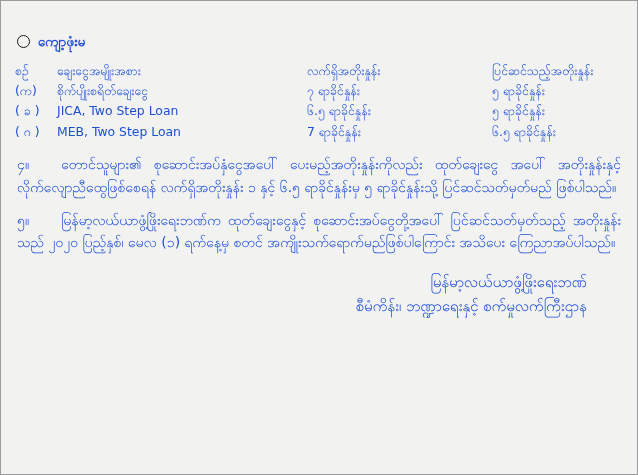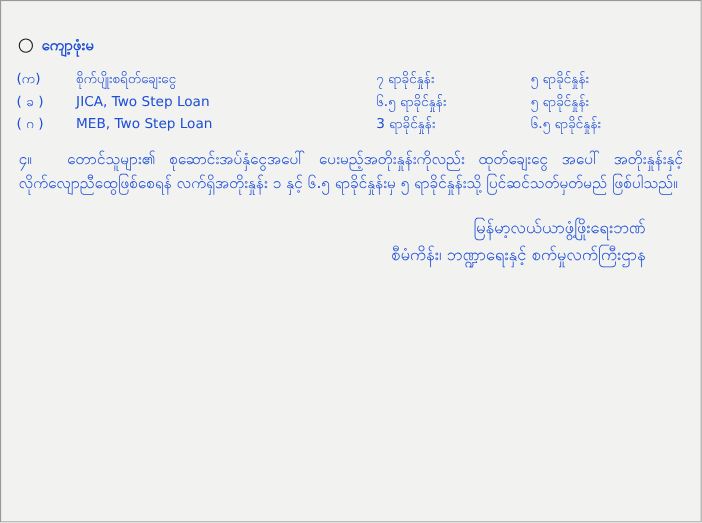--- a/index.html
+++ b/index.html
@@ -118,46 +118,55 @@
   <div class="doc">
 
     <div class="title-row">
       <span class="circle-bullet"></span>
       <span class="title-text">ကျော့ဖုံးမ</span>
     </div>
 
 
     <table class="tbl">
       <tbody>
+          <tr class="hdr">
+        <td class="c-no">စဉ်</td>
+        <td class="c-name">ချေးငွေအမျိုးအစား</td>
+        <td class="c-cur">လက်ရှိအတိုးနှုန်း</td>
+        <td class="c-new">ပြင်ဆင်သည့်အတိုးနှုန်း</td>
+      </tr>
 
       <tr class="rows">
         <td class="row-key">(က)</td>
         <td>စိုက်ပျိုးစရိတ်ချေးငွေ</td>
         <td>၇  ရာခိုင်နှုန်း</td>
         <td>၅  ရာခိုင်နှုန်း</td>
       </tr>
       <tr class="rows">
         <td class="row-key">( ခ )</td>
         <td>JICA, Two Step Loan</td>
         <td>၆.၅ ရာခိုင်နှုန်း</td>
         <td>၅  ရာခိုင်နှုန်း</td>
       </tr>
       <tr class="rows">
         <td class="row-key">( ဂ )</td>
         <td>MEB, Two Step Loan</td>
-        <td>3  ရာခိုင်နှုန်း</td>
+        <td>7  ရာခိုင်နှုန်း</td>
         <td>၆.၅ ရာခိုင်နှုန်း</td>
       </tr>
     </tbody>
       </table>
 
     <div class="para">
       <span class="num">၄။</span><span class="tab"></span><span>တောင်သူများ၏ စုဆောင်းအပ်နှံငွေအပေါ် ပေးမည့်အတိုးနှုန်းကိုလည်း ထုတ်ချေးငွေ အပေါ် အတိုးနှုန်းနှင့် လိုက်လျောညီထွေဖြစ်စေရန် လက်ရှိအတိုးနှုန်း ၁ နှင့် ၆.၅ ရာခိုင်နှုန်းမှ ၅ ရာခိုင်နှုန်းသို့ ပြင်ဆင်သတ်မှတ်မည် ဖြစ်ပါသည်။</span>
     </div>
 
+    <div class="para">
+      <span class="num">၅။</span><span class="tab"></span><span>မြန်မာ့လယ်ယာဖွံ့ဖြိုးရေးဘဏ်က ထုတ်ချေးငွေနှင့် စုဆောင်းအပ်ငွေတို့အပေါ်  ပြင်ဆင်သတ်မှတ်သည့် အတိုးနှုန်းသည် ၂၀၂၀ ပြည့်နှစ်၊ မေလ (၁) ရက်နေ့မှ စတင် အကျိုးသက်ရောက်မည်ဖြစ်ပါကြောင်း  အသိပေး ကြေညာအပ်ပါသည်။</span>
+    </div>
 
     <div class="sign">
       <div>မြန်မာ့လယ်ယာဖွံ့ဖြိုးရေးဘဏ်</div>
       <div>စီမံကိန်း၊ ဘဏ္ဍာရေးနှင့် စက်မှုလက်ကြီးဌာန</div>
     </div>
 
   </div>
 </div>
 
 </body></html>

